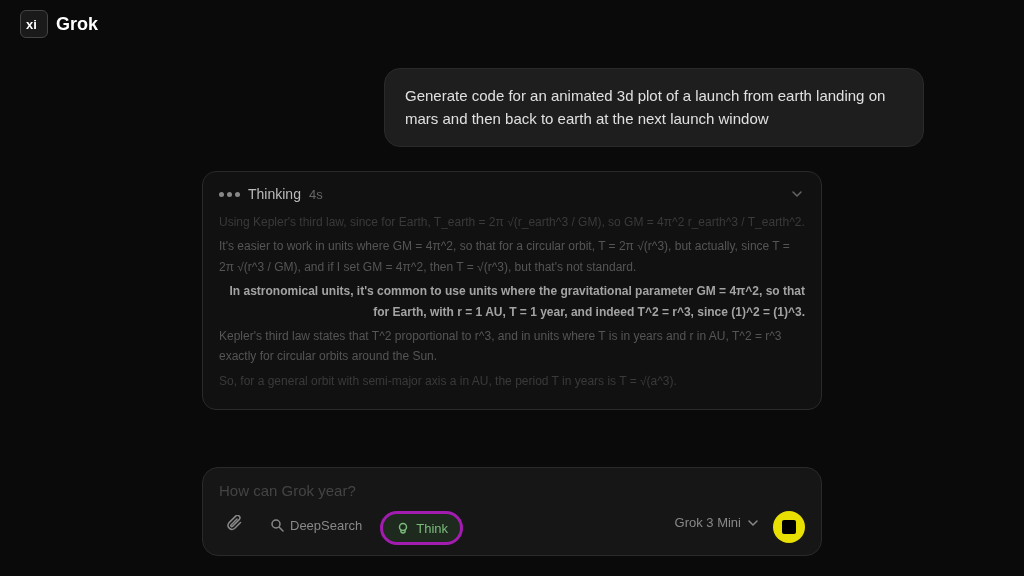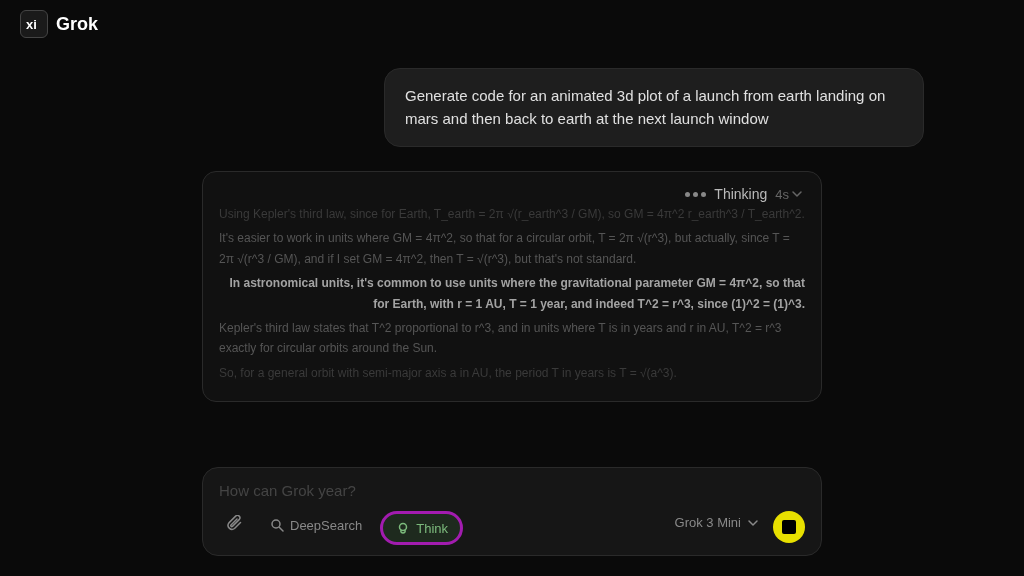--- a/index.html
+++ b/index.html
@@ -112,22 +112,22 @@
       background: #111;
       border: 1px solid #2a2a2a;
       border-radius: 14px;
       width: 620px;
       padding: 14px 16px;
     }
 
     .thinking-header {
       display: flex;
       align-items: center;
-      justify-content: flex-end;
-      margin-bottom: 2px;
+      justify-content: space-between;
+      margin-bottom: 10px;
     }
 
     .thinking-title {
       display: flex;
       align-items: center;
       gap: 8px;
       font-size: 14px;
       color: #bbb;
     }
 

